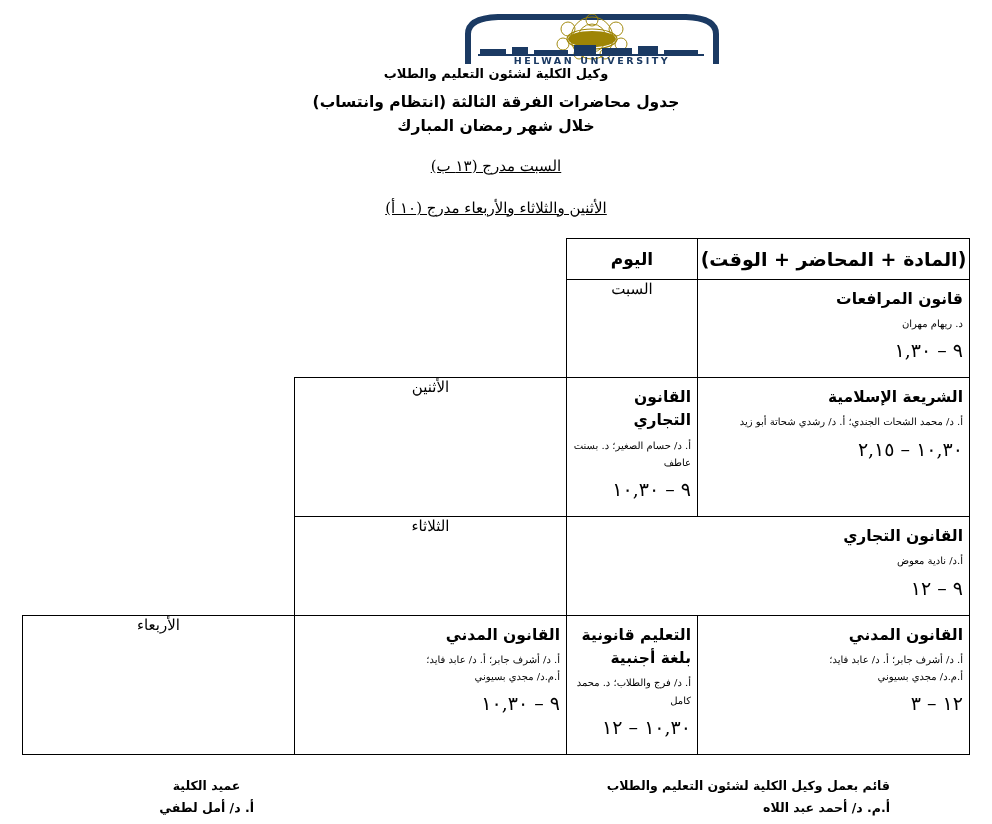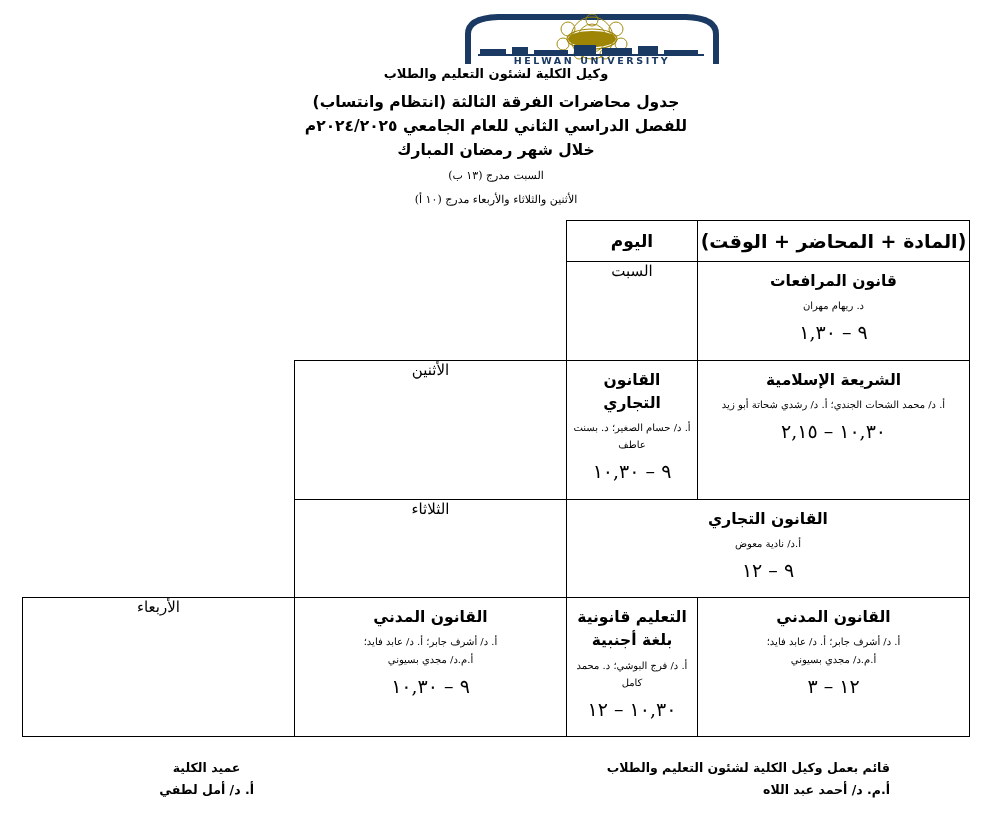--- a/index.html
+++ b/index.html
@@ -41,25 +41,26 @@
     font-weight: bold;
     font-size: 15.5px;
     letter-spacing: 0px;
     margin: 0;
     padding: 1px 0;
     line-height: 1.42;
   }
   .h-line1 { margin-top: 6px; }
   .h-plain {
     font-weight: normal;
-    font-size: 11px;
+    font-size: 15px;
     font-family: "DejaVu Serif", "Liberation Serif", serif;
-    margin: 4px;
+    margin: 16px;
     padding: 2px 0;
     line-height: 1.45;
+    text-decoration: underline;
   }
   .vice-dean-title {
     font-weight: bold;
     font-size: 13px;
     margin: 0;
     padding: 0 0 3px 0;
     text-align: center;
     width: 992px;
   }
 
@@ -101,20 +102,21 @@
     font-family: "DejaVu Serif", "Liberation Serif", serif;
     font-size: 15px;
     font-weight: normal;
     padding-top: 9px;
     vertical-align: top;
     margin-top: 37px;
   }
 
   .slot {
     padding: 8px 6px 10px 6px;
+    text-align: right;
   }
   .slot .subject {
     font-weight: bold;
     font-size: 15.5px;
     line-height: 1.5;
     padding-bottom: 4px;
   }
   .slot .staff {
     font-family: "DejaVu Serif", "Liberation Serif", serif;
     font-size: 10px;
@@ -197,21 +199,20 @@
       </g>
       <text x="134" y="50" fill="#1b3a63" font-family="DejaVu Sans, sans-serif" font-size="9.5" font-weight="bold" letter-spacing="2.6" text-anchor="middle">HELWAN UNIVERSITY</text>
     </svg>
   </div>
 </div>
 
 <div class="vice-dean-title">وكيل الكلية لشئون التعليم والطلاب</div>
 
 <div class="header-block">
   <p class="h-bold h-line1">جدول محاضرات الفرقة الثالثة  (انتظام وانتساب)</p>
-  <p class="h-bold">للفصل الدراسي الثاني للعام الجامعي ٢٠٢٤/٢٠٢٥م</p>
   <p class="h-bold">خلال شهر رمضان المبارك</p>
   <p class="h-plain">السبت مدرج (١٣ ب)</p>
   <p class="h-plain">الأثنين والثلاثاء والأربعاء مدرج (١٠ أ)</p>
 </div>
 
 <div class="table-zone">
   <table class="sched">
     <colgroup>
       <col>
       <col class="col-day">
@@ -269,21 +270,21 @@
           <div class="slot">
             <div class="subject">القانون المدني</div>
             <div class="staff">أ. د/ أشرف جابر؛ أ. د/ عابد فايد؛</div>
             <div class="staff">أ.م.د/ مجدي بسيوني</div>
             <div class="time">١٢ – ٣</div>
           </div>
         </td>
         <td class="slot-cell" style="width:37%">
           <div class="slot">
             <div class="subject">التعليم قانونية بلغة أجنبية</div>
-            <div class="staff">أ. د/ فرج البوشي؛ د. محمد كامل</div>
+            <div class="staff">أ. د/ فرج والطلاب؛ د. محمد كامل</div>
             <div class="time">١٠,٣٠ – ١٢</div>
           </div>
         </td>
         <td class="slot-cell" style="width:34%">
           <div class="slot">
             <div class="subject">القانون المدني</div>
             <div class="staff">أ. د/ أشرف جابر؛ أ. د/ عابد فايد؛</div>
             <div class="staff">أ.م.د/ مجدي بسيوني</div>
             <div class="time">٩ – ١٠,٣٠</div>
           </div>

